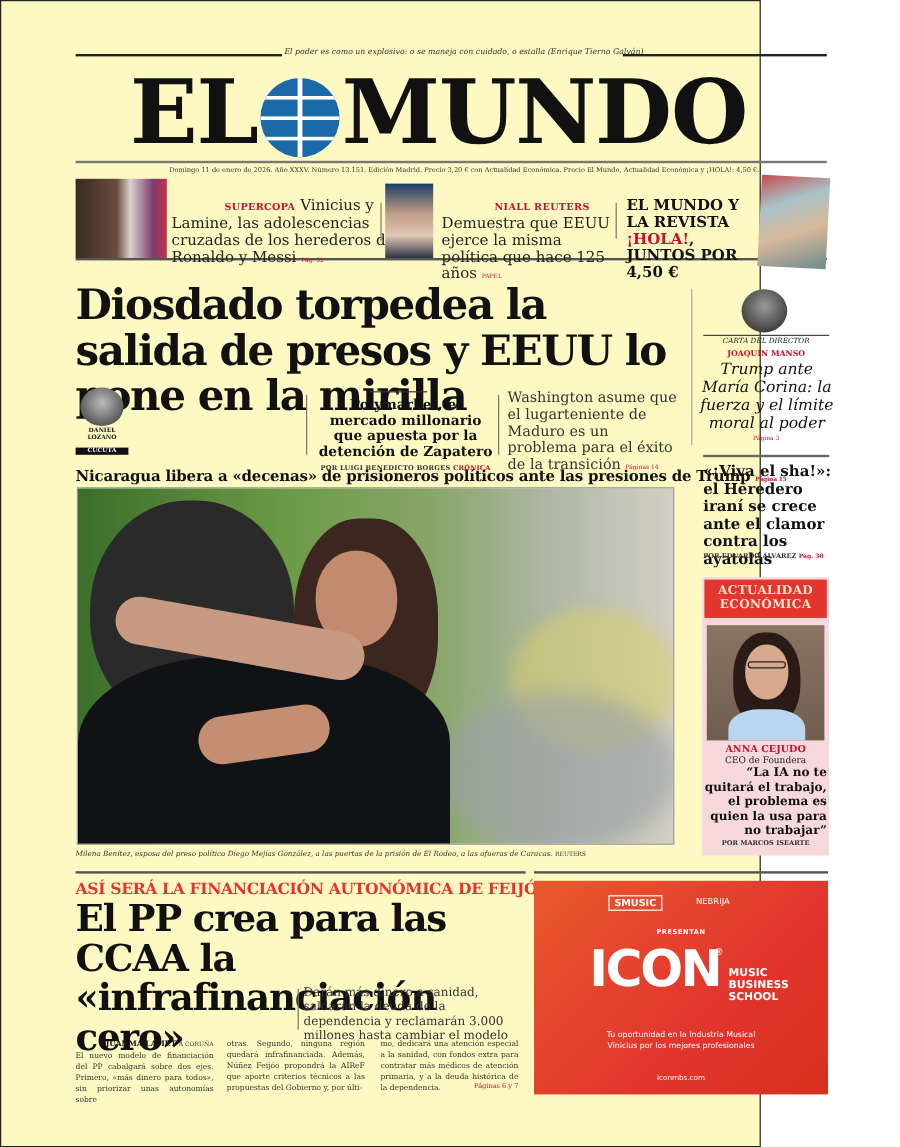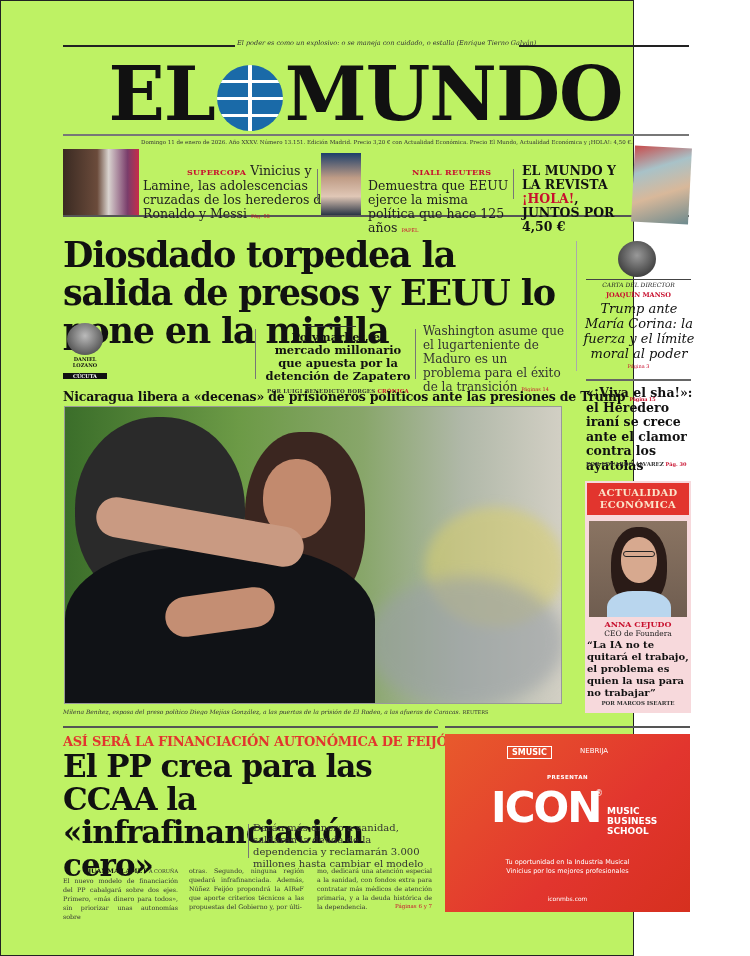--- a/index.html
+++ b/index.html
@@ -1,18 +1,18 @@
 <!DOCTYPE html>
 <html><head>
 <meta charset="utf-8">
 <style>
   * { box-sizing: border-box; margin: 0; padding: 0; }
   html, body { width: 750px; height: 956px; background: #fff; overflow: hidden; }
   body { font-family: "DejaVu Serif", "Liberation Serif", serif; color: #111; position: relative; }
-  .page { position: absolute; left: 0; top: 0; width: 634px; height: 956px; border: 1px solid #222; background: #bef264; }
+  .page { position: absolute; left: 0; top: 0; width: 634px; height: 956px; border: 1px solid #222; background: #fef9c3; }
   .abs { position: absolute; }
 
   
   .motto-line { position: absolute; top: 44px; height: 2px; background: #222; }
   .motto { position: absolute; top: 38px; left: 236px; width: 280px; text-align: center; font-style: italic; font-size: 6.5px; color: #333; white-space: nowrap; }
 
   
   .masthead { position: absolute; top: 52px; left: 107px; width: 515px; height: 78px; display: flex; align-items: flex-end; justify-content: center; }
   .mh-text { font-family: "DejaVu Serif", "Liberation Serif", serif; font-weight: bold; font-size: 74px; letter-spacing: -1px; line-height: 1; color: #111; }
   .globe { width: 66px; height: 66px; border-radius: 50%; background: #1a6aa8; position: relative; overflow: hidden; margin: 0 2px; }
@@ -61,21 +61,21 @@
   .rc-page { position: absolute; font-size: 5px; color: #c8102e; text-align: center; }
 
   .shah { position: absolute; top: 385px; left: 585px; width: 110px; font-size: 12.5px; line-height: 14.5px; font-weight: bold; color: #111; }
   .shah-by { position: absolute; top: 460px; left: 585px; width: 110px; font-size: 5.5px; font-weight: bold; color: #333; white-space: nowrap; }
 
   .ae-box { position: absolute; top: 480px; left: 584px; width: 106px; height: 232px; background: #f7d9dc; }
   .ae-header { position: absolute; top: 2px; left: 2px; width: 102px; height: 32px; background: #e2352e; color: #fbe3c8; font-size: 10px; line-height: 12px; font-weight: bold; text-align: center; padding-top: 4px; letter-spacing: 0.3px; }
   .ae-photo { position: absolute; top: 40px; left: 4px; width: 98px; height: 96px; background: linear-gradient(180deg, #8a7462 0%, #6f5d50 100%); overflow: hidden; }
   .ae-name { position: absolute; top: 138px; left: 0; width: 106px; text-align: center; font-size: 8px; font-weight: bold; color: #c8102e; }
   .ae-role { position: absolute; top: 148px; left: 0; width: 106px; text-align: center; font-size: 7.5px; color: #222; }
-  .ae-quote { position: absolute; top: 158px; left: 2px; width: 102px; text-align: left; font-size: 10px; line-height: 12px; font-weight: bold; color: #111; }
+  .ae-quote { position: absolute; top: 158px; left: 2px; width: 102px; text-align: right; font-size: 10px; line-height: 12px; font-weight: bold; color: #111; }
   .ae-by { position: absolute; top: 219px; left: 0; width: 106px; text-align: center; font-size: 5.5px; font-weight: bold; color: #333; }
 
   
   .bottom-rule { position: absolute; top: 725px; height: 2px; background: #555; }
   .fin-kicker { position: absolute; top: 733px; left: 62px; font-size: 13px; font-weight: bold; color: #e2352e; white-space: nowrap; letter-spacing: -0.3px; }
   .fin-headline { position: absolute; top: 749px; left: 62px; width: 380px; font-size: 31px; line-height: 33px; font-weight: bold; color: #111; letter-spacing: -1px; }
   .fin-sub { position: absolute; top: 821px; width: 180px; font-size: 10px; line-height: 12px; color: #333; }
   .body-col { position: absolute; top: 865px; width: 115px; font-size: 6.3px; line-height: 9px; color: #333; text-align: justify; }
   .body-col .lead { font-weight: bold; color: #111; }
   .body-col .red { color: #c8102e; font-size: 5.5px; float: right; }

